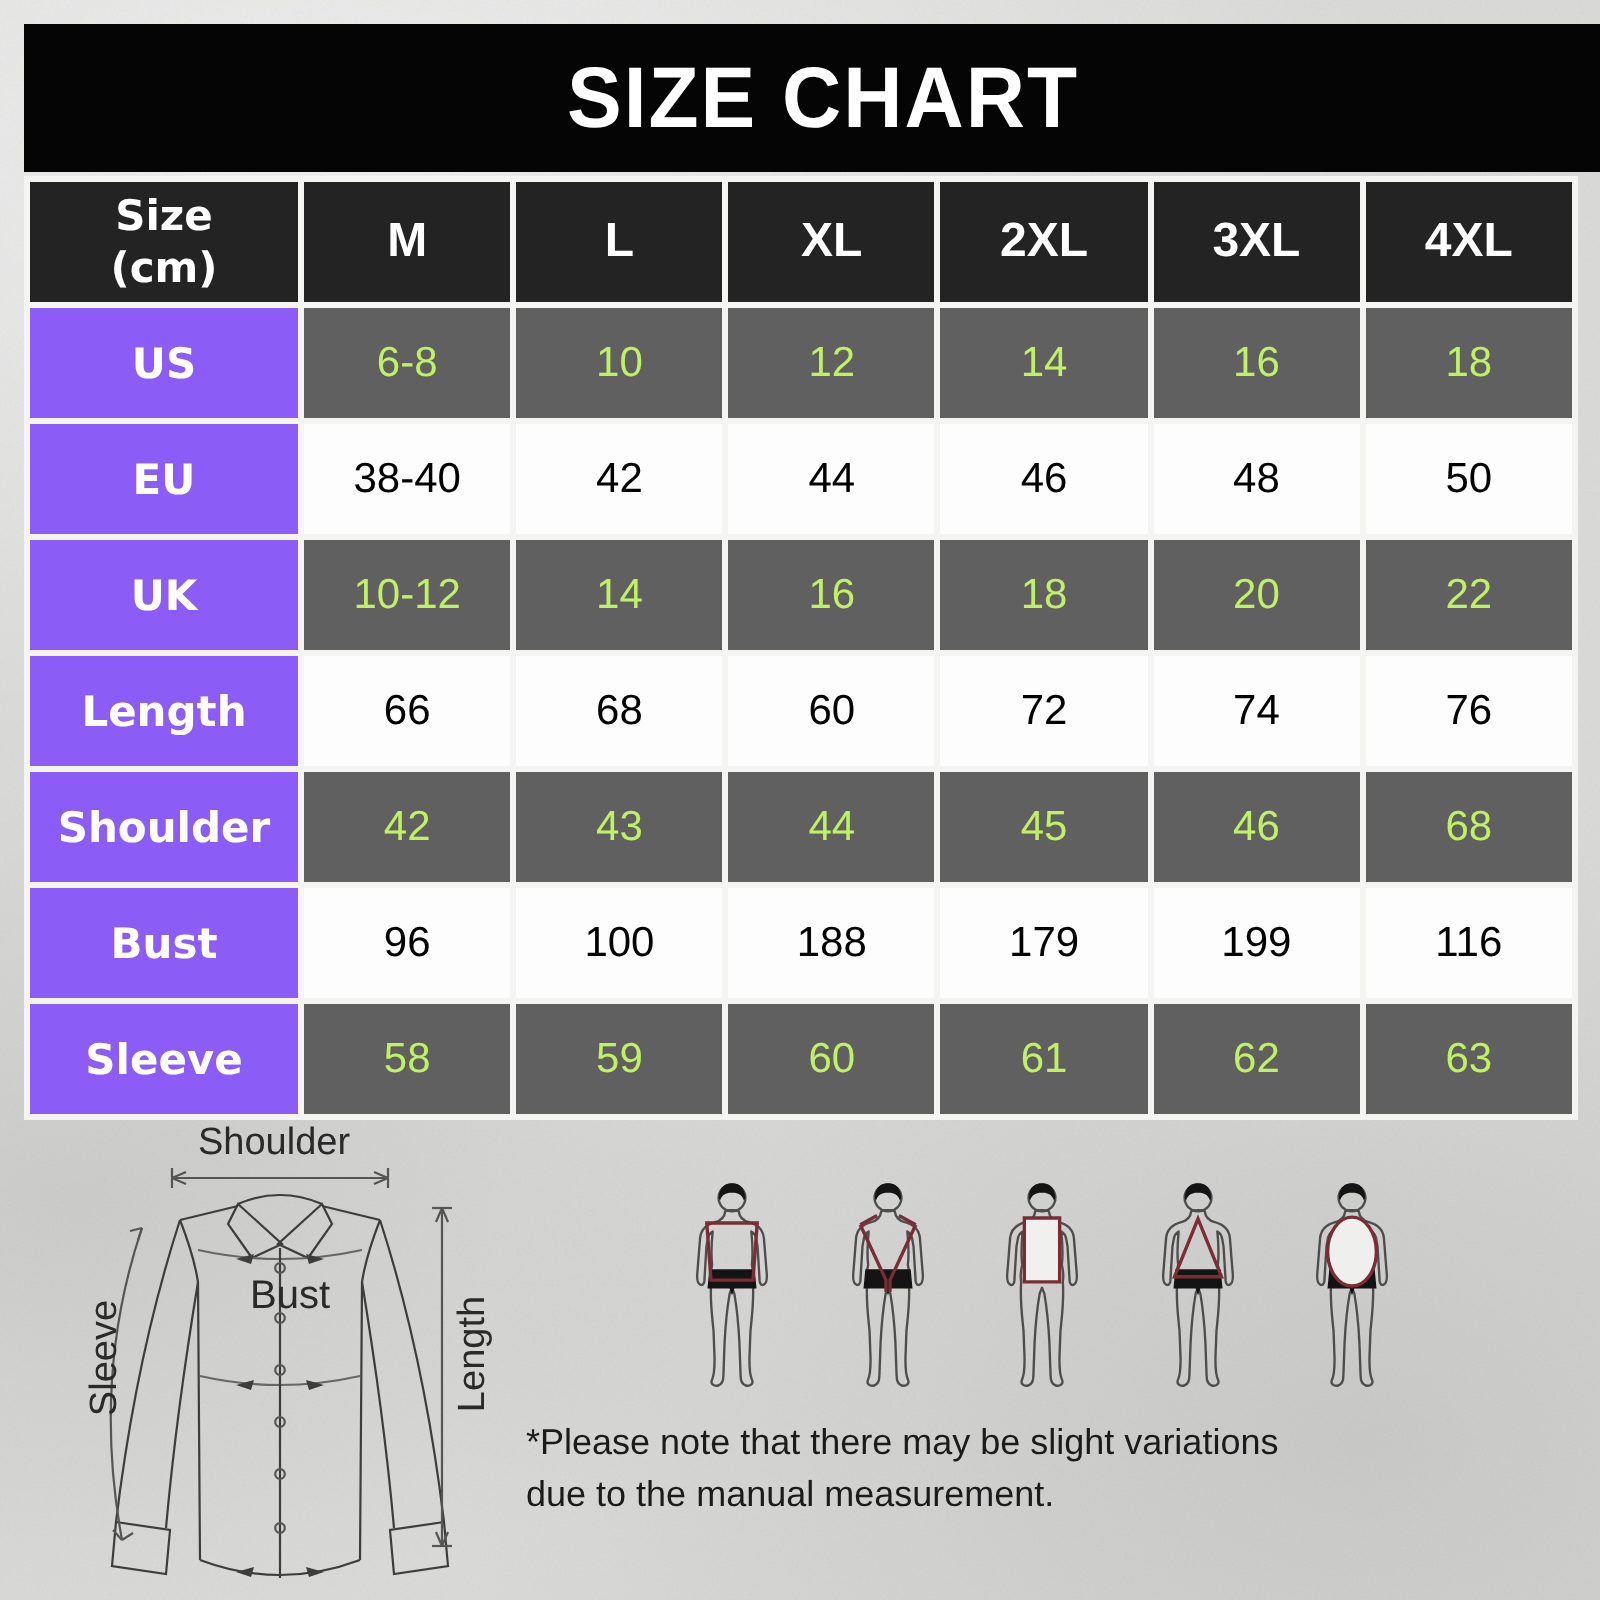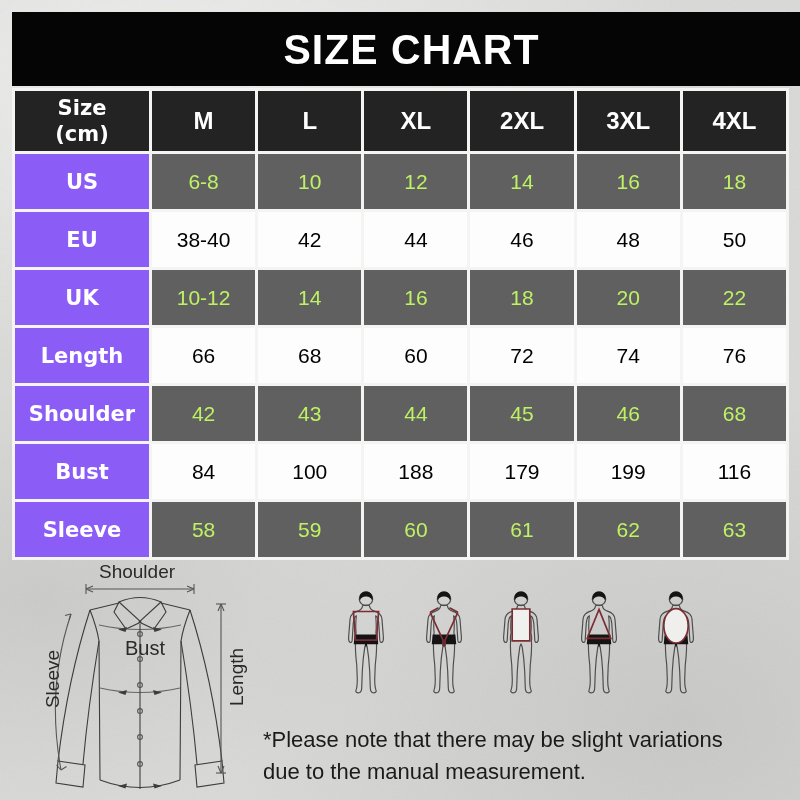--- a/index.html
+++ b/index.html
@@ -53,22 +53,22 @@
     font-family:"Liberation Sans", sans-serif;white-space:nowrap;
   }
   .lbl-shoulder{left:62px;top:561px;width:150px;text-align:center;}
   .lbl-bust{left:105px;top:637px;width:80px;text-align:center;font-size:20px;}
   .lbl-sleeve{left:18px;top:668px;width:70px;text-align:center;transform:rotate(-90deg);transform-origin:center;}
   .lbl-length{left:202px;top:666px;width:70px;text-align:center;transform:rotate(-90deg);transform-origin:center;}
 
   .figures-wrap{position:absolute;left:328px;top:588px;width:384px;height:112px;}
 
   .note{
-    position:absolute;left:263px;top:724px;width:510px;
-    font-size:22px;line-height:1.45;color:#1b1b1b;white-space:pre-line;
+    position:absolute;left:263px;top:708px;width:510px;
+    font-size:18px;line-height:1.45;color:#1b1b1b;white-space:pre-line;
     font-family:"Liberation Sans", sans-serif;
   }
 </style>
 </head>
 <body>
 
 <div class="stage">
 
   <svg class="noise" width="800" height="800">
     <filter id="nz">
@@ -145,21 +145,21 @@
           <td class="rowlabel">Shoulder</td>
           <td class="val">42</td>
           <td class="val">43</td>
           <td class="val">44</td>
           <td class="val">45</td>
           <td class="val">46</td>
           <td class="val">68</td>
         </tr>
         <tr class="white">
           <td class="rowlabel">Bust</td>
-          <td class="val">84</td>
+          <td class="val">96</td>
           <td class="val">100</td>
           <td class="val">188</td>
           <td class="val">179</td>
           <td class="val">199</td>
           <td class="val">116</td>
         </tr>
         <tr class="gray">
           <td class="rowlabel">Sleeve</td>
           <td class="val">58</td>
           <td class="val">59</td>

